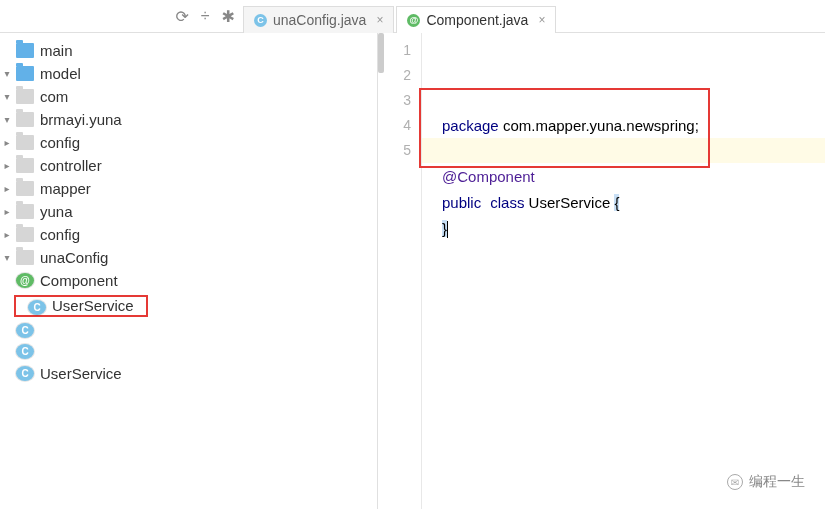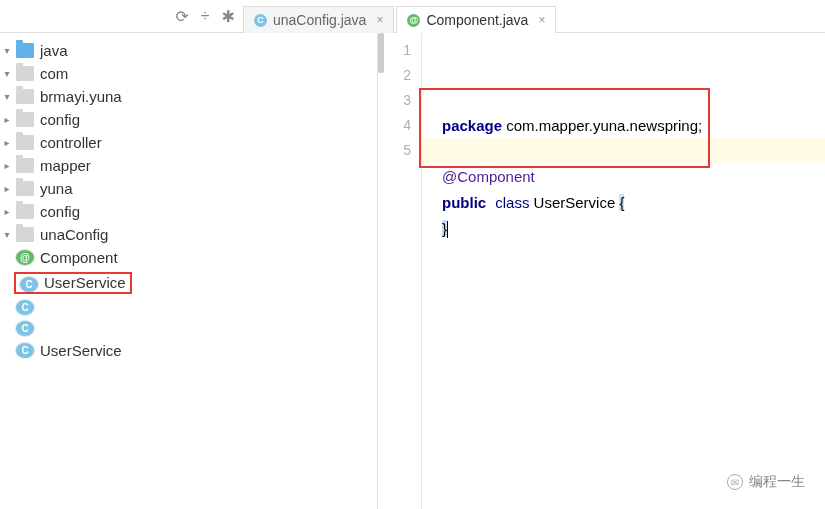--- a/index.html
+++ b/index.html
@@ -25,33 +25,33 @@
 .tree ul { list-style: none; }
 .tree li { display: flex; align-items: center; padding: 3px 0; font-size: 15px; color: #333; cursor: pointer; white-space: nowrap; }
 .tree .chev { width: 14px; display: inline-flex; justify-content: center; color: #888; font-size: 10px; }
 .tree .node-icon { width: 18px; height: 15px; margin: 0 6px 0 2px; display: inline-flex; align-items: center; justify-content: center; flex-shrink: 0; }
 .folder { background: #d6d6d6; border-radius: 1px; position: relative; }
 .folder.blue { background: #62b1e8; }
 .folder::before { content: ""; position: absolute; top: -3px; left: 0; width: 7px; height: 3px; background: inherit; border-radius: 1px 1px 0 0; }
 .circle-icon { width: 15px; height: 15px; border-radius: 50%; display: inline-flex; align-items: center; justify-content: center; font-size: 10px; font-weight: bold; color: #fff; box-shadow: 0 0 0 1px rgba(0,0,0,0.1); }
 .circle-green { background: #5fbb65; }
 .circle-blue { background: #7cc3e8; }
-.redbox { border: 2px solid #e53935; padding: 0 4px; }
+.redbox { border: 2px solid #e53935; padding: 0 12px; }
 .depth-0 { padding-left: 4px; }
 .depth-1 { padding-left: 20px; }
 .depth-2 { padding-left: 40px; }
 .depth-3 { padding-left: 60px; }
 .depth-4 { padding-left: 82px; }
 .depth-5 { padding-left: 104px; }
 
 
 .gutter { width: 44px; border-right: 1px solid #e8e8e8; text-align: right; padding: 5px 10px 0 0; color: #b0b0b0; font-family: Consolas, monospace; font-size: 14px; line-height: 25px; }
 .code { flex: 1; padding: 5px 0 0 20px; font-family: Consolas, monospace; font-size: 15px; line-height: 25px; position: relative; white-space: pre; }
-.kw-package { color: #000080; font-weight: bold; }
-.kw-public { color: #000080; font-weight: bold; }
+.kw-package { color: #000080; font-weight: normal; }
+.kw-public { color: #000080; font-weight: normal; }
 .kw-class { color: #000080; font-weight: normal; }
 .anno { color: #4c1d95; }
 .brace { background: #c8dff5; }
 .hl-line { position: absolute; left: 0; right: 0; top: 105px; height: 25px; background: #fffbe6; z-index: -1; }
 .code-red { position: absolute; left: -3px; top: 55px; width: 291px; height: 80px; border: 2px solid #e53935; z-index: 2; pointer-events: none; }
 .cursor { border-left: 1px solid #000; display: inline-block; height: 17px; vertical-align: middle; }
 
 .watermark { position: absolute; right: 20px; bottom: 18px; display: flex; align-items: center; gap: 6px; color: #888; font-size: 14px; }
 .wm-icon { width: 16px; height: 16px; border: 1px solid #aaa; border-radius: 50%; display: inline-flex; align-items: center; justify-content: center; font-size: 10px; color: #aaa; }
 </style>
@@ -76,24 +76,29 @@
       <span class="close">×</span>
     </div>
   </div>
 </div>
 
 <div class="main">
   <div class="splitter"></div>
 
   <div class="tree">
     <ul id="tree-root">
+        <li class="depth-0">
+          <span class="chev"></span>
+          <span class="node-icon folder blue"></span>
+          <span>main</span>
+        </li>
         <li class="depth-1">
           <span class="chev">▾</span>
           <span class="node-icon folder blue"></span>
-          <span>java</span>
+          <span>model</span>
         </li>
         <li class="depth-2">
           <span class="chev">▾</span>
           <span class="node-icon folder"></span>
           <span>com</span>
         </li>
         <li class="depth-3">
           <span class="chev">▾</span>
           <span class="node-icon folder"></span>
           <span>brmayi.yuna</span>

